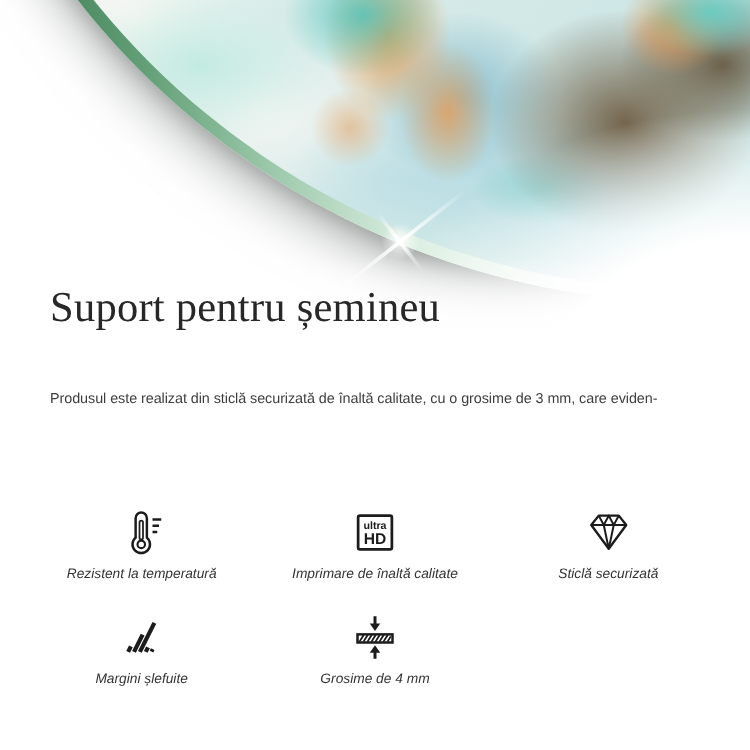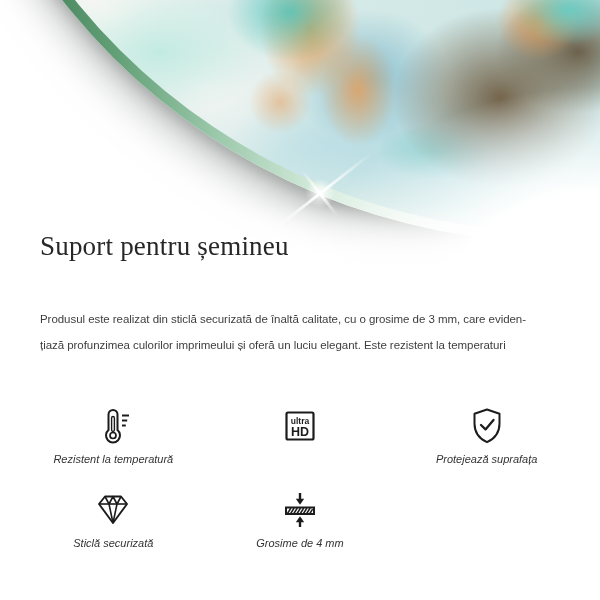--- a/index.html
+++ b/index.html
@@ -86,21 +86,21 @@
 
   
   .content { position: absolute; inset: 0; z-index: 1; }
 
   .title {
     position: absolute;
     left: 40px; top: 230px;
     margin: 0;
     font-family: "Liberation Serif", "DejaVu Serif", serif;
     font-weight: 400;
-    font-size: 27px;
+    font-size: 34px;
     line-height: 33px;
     color: #272727;
     letter-spacing: 0.2px;
   }
   .title .t-line { display: block; white-space: nowrap; }
 
   .desc {
     position: absolute;
     left: 40px; top: 306px;
     font-size: 11.5px;
@@ -153,21 +153,20 @@
   </div>
 
   <div class="content">
 
     <h1 class="title">
       <span class="t-line">Suport pentru șemineu</span>
     </h1>
 
     <div class="desc">
       <div class="d-line">Produsul este realizat din sticlă securizată de înaltă calitate, cu o grosime de 3 mm, care eviden-</div>
-      <div class="d-line">țiază profunzimea culorilor imprimeului și oferă un luciu elegant. Este rezistent la temperaturi</div>
     </div>
 
     <div class="features">
 
       <div class="feature">
         <div class="f-icon">
           <svg viewBox="0 0 44 44">
             <path class="st" stroke-width="2" d="M17.5,10.5 A4.5,4.5 0 0 1 26.5,10.5 L26.5,26.1 A7,7 0 1 1 17.5,26.1 Z"></path>
             <circle class="st" stroke-width="1.7" cx="22" cy="31.5" r="3"></circle>
             <rect class="st" stroke-width="1.4" x="20.6" y="12.5" width="2.8" height="15" rx="1.4"></rect>
@@ -180,44 +179,48 @@
       </div>
 
       <div class="feature">
         <div class="f-icon">
           <svg viewBox="0 0 44 44">
             <rect class="st" stroke-width="2.2" x="8.5" y="8.5" width="27" height="27" rx="1.5"></rect>
             <text class="svg-txt" x="22" y="19.5" text-anchor="middle" font-size="8.5" font-weight="700">ultra</text>
             <text class="svg-txt" x="22" y="31.5" text-anchor="middle" font-size="12.5" font-weight="700">HD</text>
           </svg>
         </div>
-      </div>
-
-      <div class="feature">
-        <div class="f-icon">
-          <svg viewBox="0 0 44 44">
-            <path class="st" stroke-width="2" stroke-linejoin="round" d="M22,5.5 L34.5,9.8 L34.5,19.5 C34.5,28.5 29.5,34.8 22,38.2 C14.5,34.8 9.5,28.5 9.5,19.5 L9.5,9.8 Z"></path>
-            <path class="st" stroke-width="2.3" stroke-linecap="round" stroke-linejoin="round" d="M16,21 L20.5,25.4 L28.5,16"></path>
-          </svg>
-        </div>
-        <div class="f-label">Protejează suprafața</div>
-      </div>
+        <div class="f-label">Imprimare de înaltă calitate</div>
+      </div>
+
 
       <div class="feature">
         <div class="f-icon">
           <svg viewBox="0 0 44 44">
             <path class="st" stroke-width="1.9" stroke-linejoin="round" d="M14,8.5 L30,8.5 L36,16 L22,35 L8,16 Z"></path>
             <path class="st" stroke-width="1.6" d="M8,16 L36,16"></path>
             <path class="st" stroke-width="1.6" stroke-linejoin="round" d="M14,8.5 L18,16 L22,8.5 L26,16 L30,8.5"></path>
             <path class="st" stroke-width="1.6" d="M18,16 L22,35 M26,16 L22,35"></path>
           </svg>
         </div>
         <div class="f-label">Sticlă securizată</div>
       </div>
 
+      <div class="feature">
+        <div class="f-icon">
+          <svg viewBox="0 0 44 44">
+            <line class="st" stroke-width="3.4" x1="11.5" y1="33.5" x2="13.7" y2="29.1"></line>
+            <line class="st" stroke-width="3.4" x1="16.2" y1="33.5" x2="23.1" y2="19.7"></line>
+            <line class="st" stroke-width="3.4" x1="20.9" y1="33.5" x2="32.5" y2="10.3"></line>
+            <line class="st" stroke-width="3.4" x1="25.6" y1="33.5" x2="27.4" y2="29.9"></line>
+            <line class="st" stroke-width="3.2" x1="30.2" y1="33.3" x2="31.2" y2="31.3"></line>
+          </svg>
+        </div>
+        <div class="f-label">Margini șlefuite</div>
+      </div>
 
       <div class="feature">
         <div class="f-icon">
           <svg viewBox="0 0 44 44">
             <rect class="st" stroke-width="2" x="8" y="19.5" width="28" height="6.5"></rect>
             <line class="st" stroke-width="1.5" x1="9.5" y1="25.5" x2="12.9" y2="20"></line>
             <line class="st" stroke-width="1.5" x1="12.7" y1="25.5" x2="16.1" y2="20"></line>
             <line class="st" stroke-width="1.5" x1="15.9" y1="25.5" x2="19.3" y2="20"></line>
             <line class="st" stroke-width="1.5" x1="19.1" y1="25.5" x2="22.5" y2="20"></line>
             <line class="st" stroke-width="1.5" x1="22.3" y1="25.5" x2="25.7" y2="20"></line>

